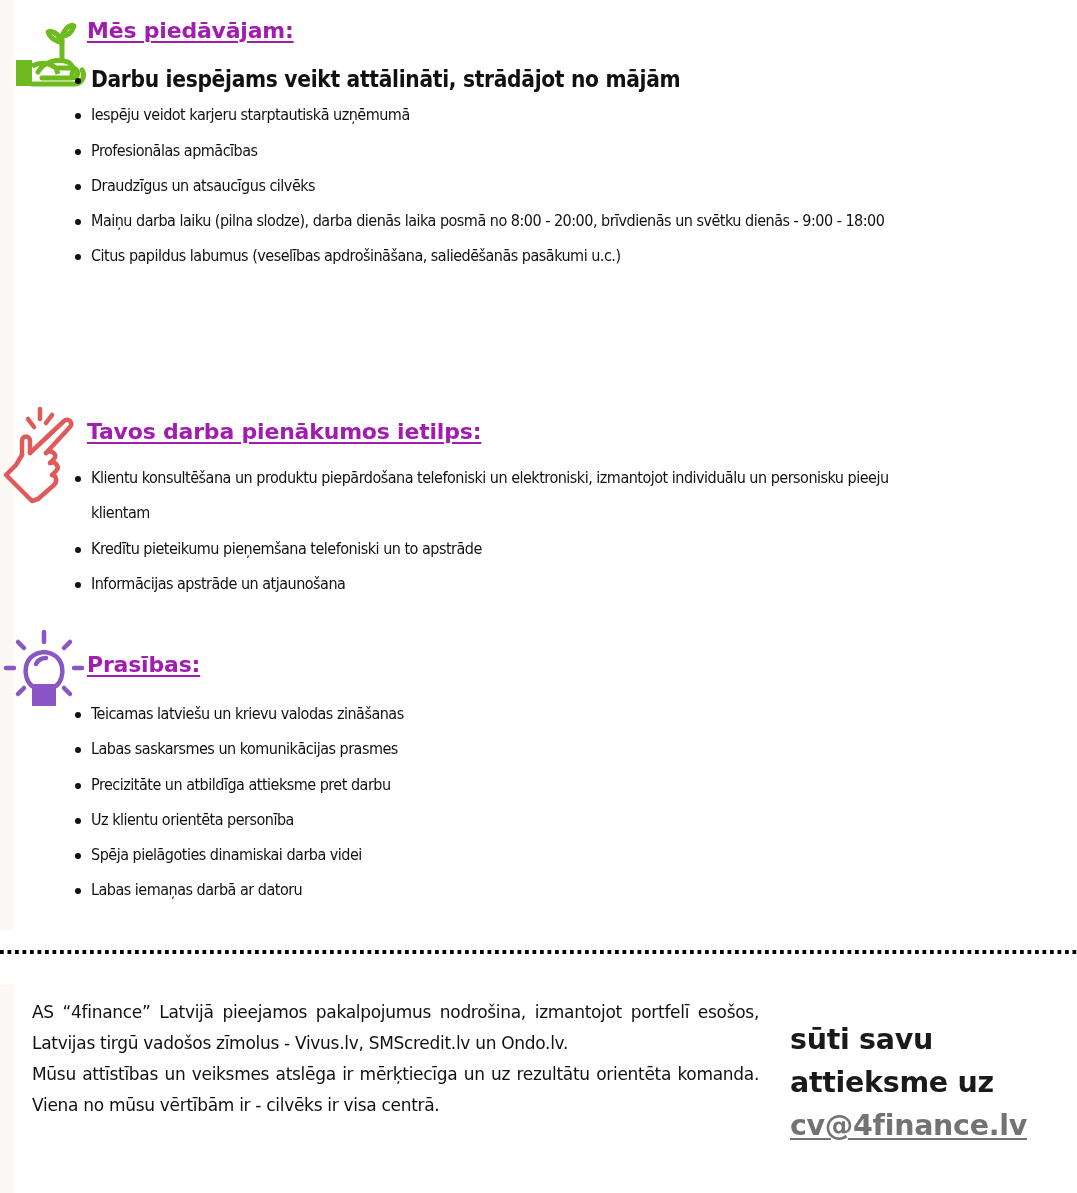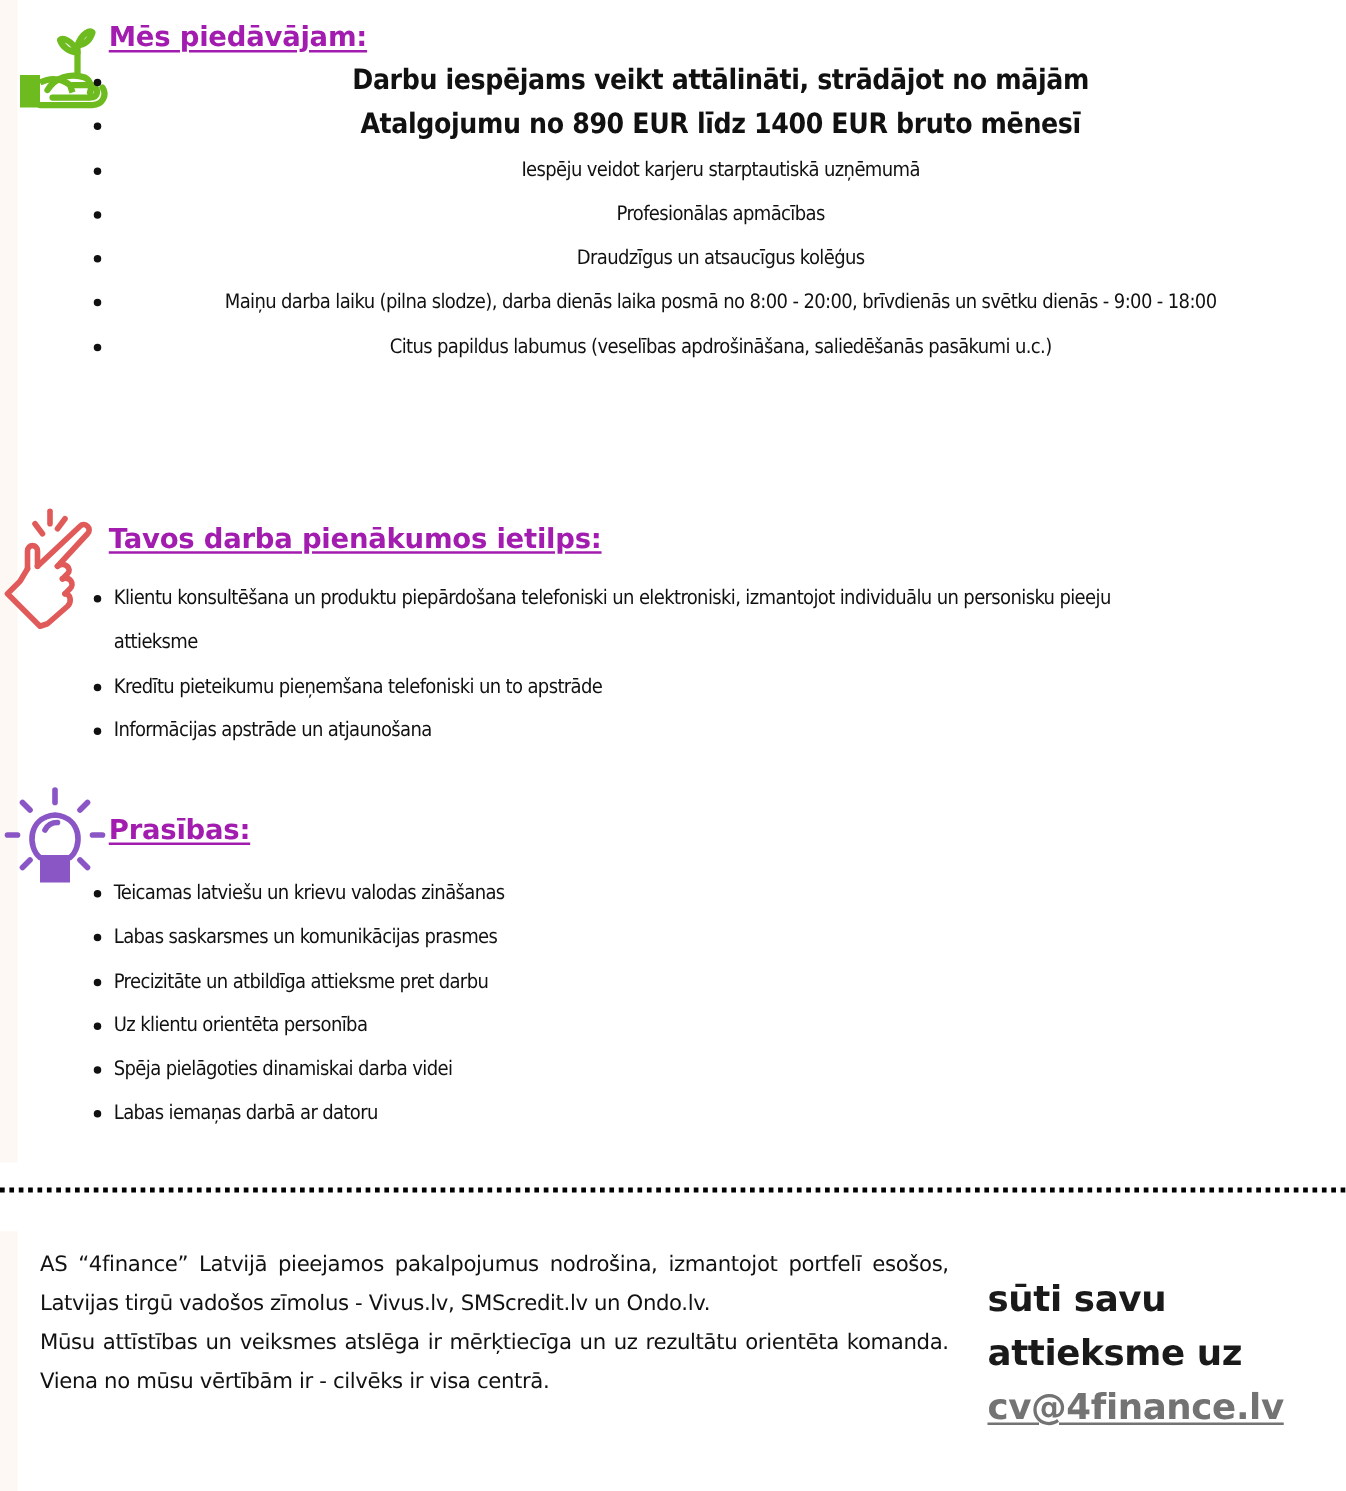--- a/index.html
+++ b/index.html
@@ -141,26 +141,25 @@
         <path d="M48 18 C52 8 58 6 60 8 C58 14 54 18 48 18 Z" fill="none"></path>
         <path d="M24 54 C30 44 42 40 54 44 C58 46 60 52 58 56"></path>
         <path d="M28 60 L58 60 C64 60 66 54 60 50 L44 50"></path>
       </g>
       <rect x="2" y="42" width="16" height="26" fill="#6dbb1e"></rect>
       <path d="M18 48 C26 44 34 44 42 50 L44 56" fill="none" stroke="#6dbb1e" stroke-width="5"></path>
       <path d="M18 66 L60 66 C68 66 72 58 68 52" fill="none" stroke="#6dbb1e" stroke-width="5" stroke-linecap="round"></path>
     </svg>
   </div>
   <div class="heading" style="top:4px;">Mēs piedāvājam:</div>
-  <ul class="items" style="top:33px;text-align:center;">
+  <ul class="items" style="top:48px;">
     <li class="bold">Darbu iespējams veikt attālināti, strādājot no mājām</li>
-    <li class="bold">Atalgojumu no 890 EUR līdz 1400 EUR bruto mēnesī</li>
     <li>Iespēju veidot karjeru starptautiskā uzņēmumā</li>
     <li>Profesionālas apmācības</li>
-    <li>Draudzīgus un atsaucīgus kolēģus</li>
+    <li>Draudzīgus un atsaucīgus cilvēks</li>
     <li>Maiņu darba laiku (pilna slodze), darba dienās laika posmā no 8:00 - 20:00, brīvdienās un svētku dienās - 9:00 - 18:00</li>
     <li>Citus papildus labumus (veselības apdrošināšana, saliedēšanās pasākumi u.c.)</li>
   </ul>
 </section>
 
 <section class="section sec-duties">
   <div class="icon" style="left:2px; top:0px;">
     <svg width="78" height="100" viewBox="0 0 78 100">
       <g fill="none" stroke="#e05a5a" stroke-width="4.5" stroke-linecap="round" stroke-linejoin="round">
         <path d="M26 14 L32 22"></path>
@@ -169,21 +168,21 @@
         <path d="M20 50 L20 36 C20 30 28 30 28 36 L28 48"></path>
         <path d="M28 48 L62 16 C66 12 72 18 68 22 L44 48"></path>
         <path d="M44 48 C50 44 56 50 52 54 L48 58"></path>
         <path d="M48 58 C54 56 58 62 54 66 L50 70"></path>
         <path d="M50 70 C54 70 56 76 52 80 L36 94 L30 96 L4 70 L14 60 L20 50"></path>
       </g>
     </svg>
   </div>
   <div class="heading" style="top:14px;">Tavos darba pienākumos ietilps:</div>
   <ul class="items" style="top:55px;">
-    <li style="padding-right:140px;">Klientu konsultēšana un produktu piepārdošana telefoniski un elektroniski, izmantojot individuālu un personisku pieeju attieksme</li>
+    <li style="padding-right:140px;">Klientu konsultēšana un produktu piepārdošana telefoniski un elektroniski, izmantojot individuālu un personisku pieeju klientam</li>
     <li>Kredītu pieteikumu pieņemšana telefoniski un to apstrāde</li>
     <li>Informācijas apstrāde un atjaunošana</li>
   </ul>
 </section>
 
 <section class="section sec-req">
   <div class="icon" style="left:2px; top:0px;">
     <svg width="84" height="84" viewBox="0 0 84 84">
       <g fill="none" stroke="#8a55c4" stroke-width="4.5" stroke-linecap="round">
         <path d="M42 4 L42 14"></path>

